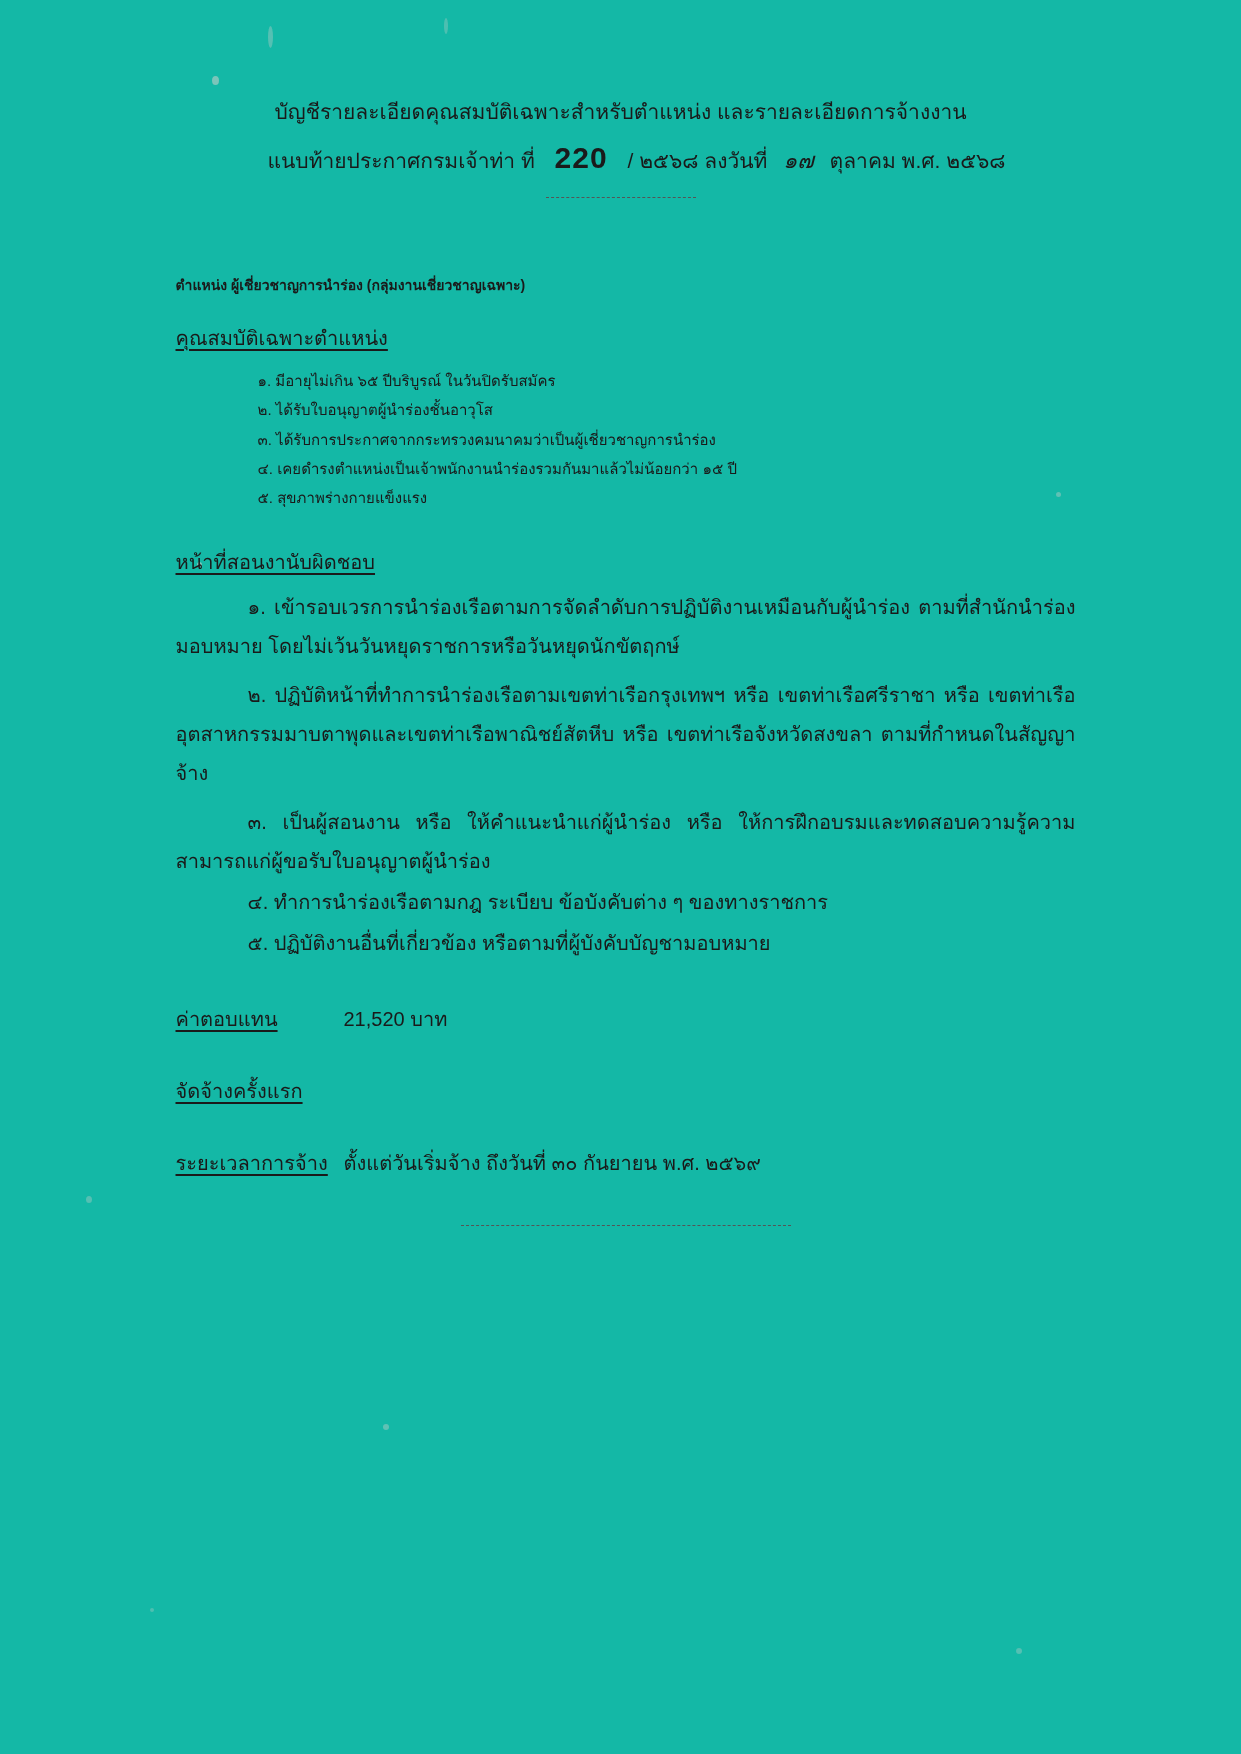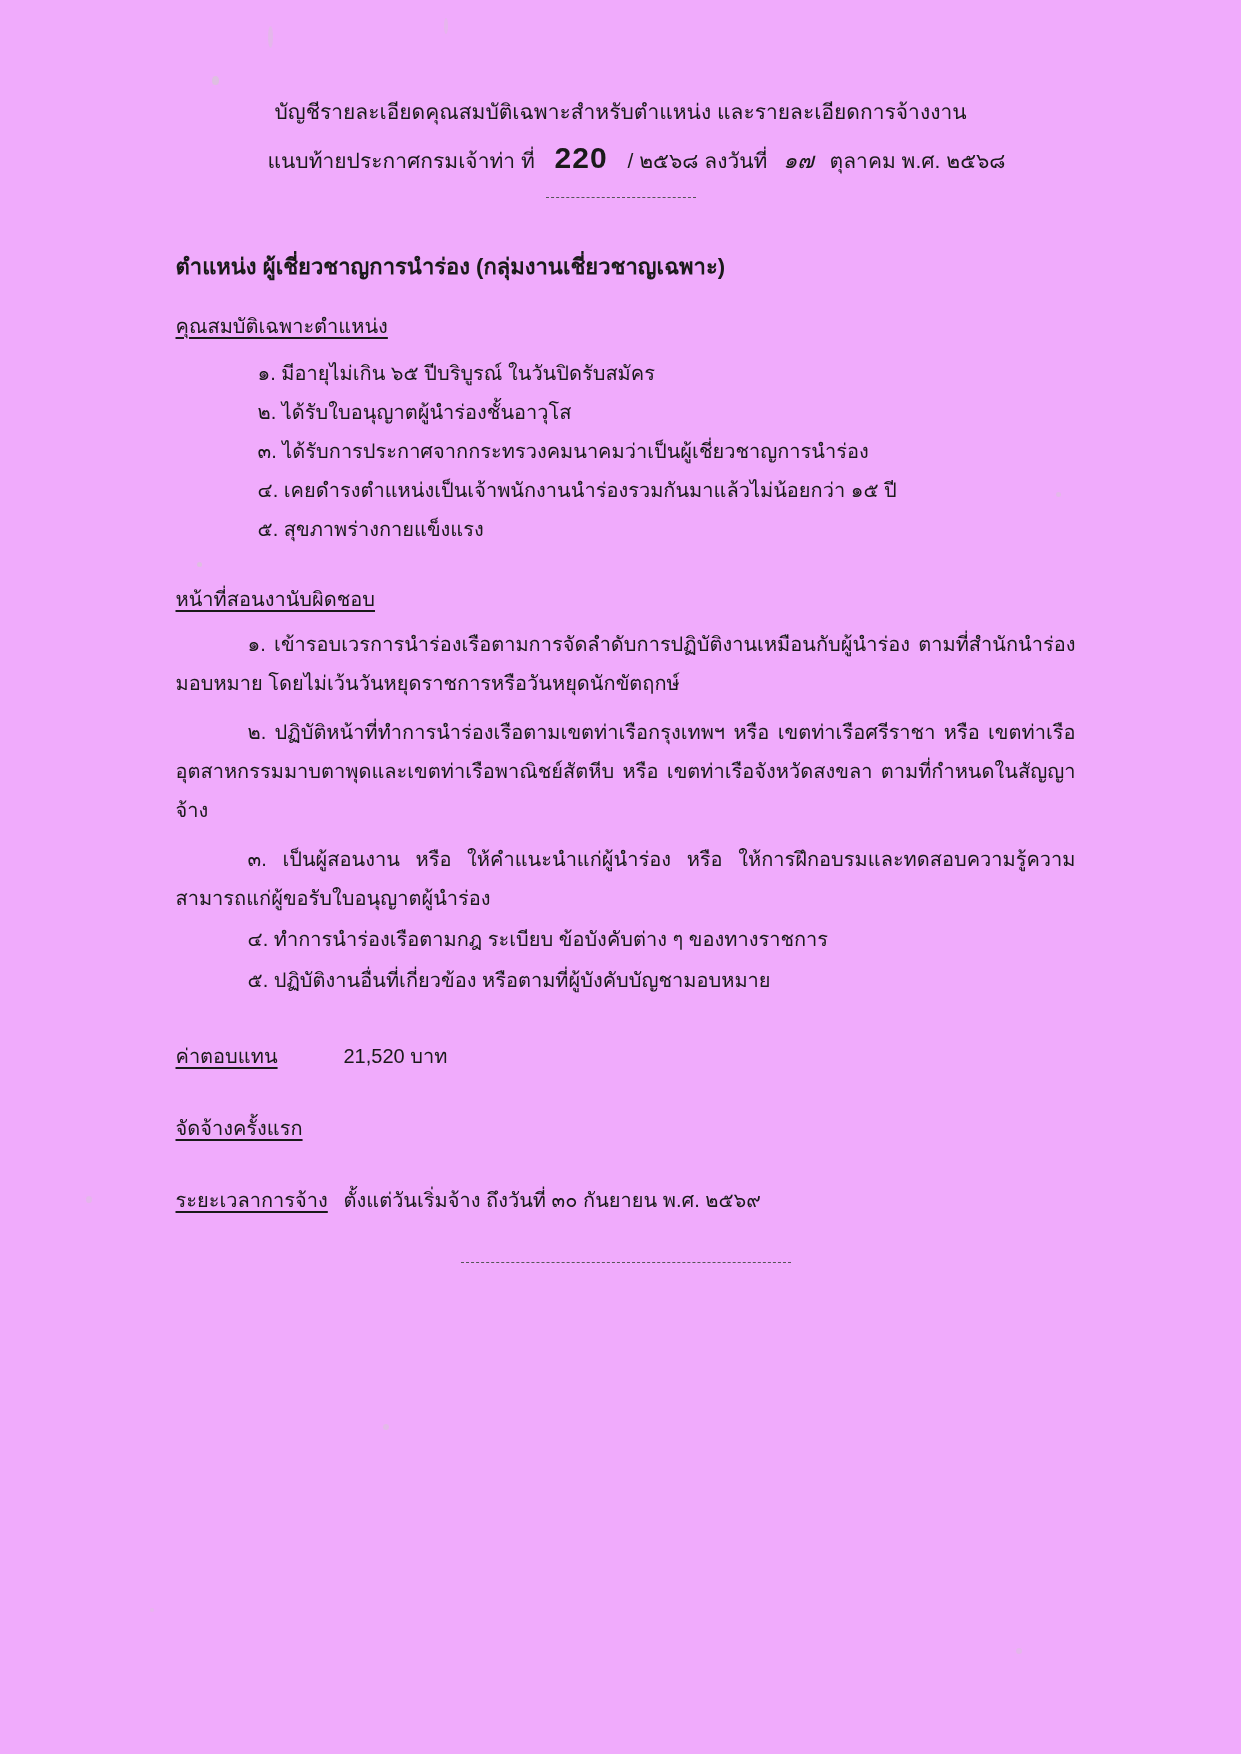--- a/index.html
+++ b/index.html
@@ -11,21 +11,21 @@
     width: 1241px;
     height: 1754px;
     position: relative;
     font-family: "Liberation Sans", "DejaVu Sans", sans-serif;
     color: #1a1a1a;
     overflow: hidden;
   }
   .page {
     position: absolute;
     inset: 0;
-    background: #f0abfc;
+    background: #14b8a6;
     padding-left: 39px;
   }
   
   .speck {
     position: absolute;
     background: #cfcfcb;
     border-radius: 50%;
     opacity: .55;
   }
   .content {
@@ -70,38 +70,38 @@
     border-top: 1px dashed #555;
     margin: 46px auto 0 auto;
     height: 0;
   }
   .body-block {
     margin: 0 auto;
     width: 900px;
     padding-left: 10px;
   }
   .title-row {
-    margin-top: 51px;
-    font-size: 22px;
+    margin-top: 76px;
+    font-size: 14px;
     font-weight: bold;
   }
   .section-head {
     margin-top: 26px;
     font-size: 20px;
     text-decoration: underline;
     text-underline-offset: 4px;
     display: inline-block;
   }
   .list {
     margin: 12px 0 0 0;
     padding: 0;
     list-style: none;
   }
   .list li {
-    font-size: 20px;
+    font-size: 15px;
     line-height: 1.95;
     padding-left: 82px;
   }
   .para {
     font-size: 20px;
     line-height: 1.95;
     margin-top: 10px;
     text-align: justify;
     text-justify: inter-word;
   }

